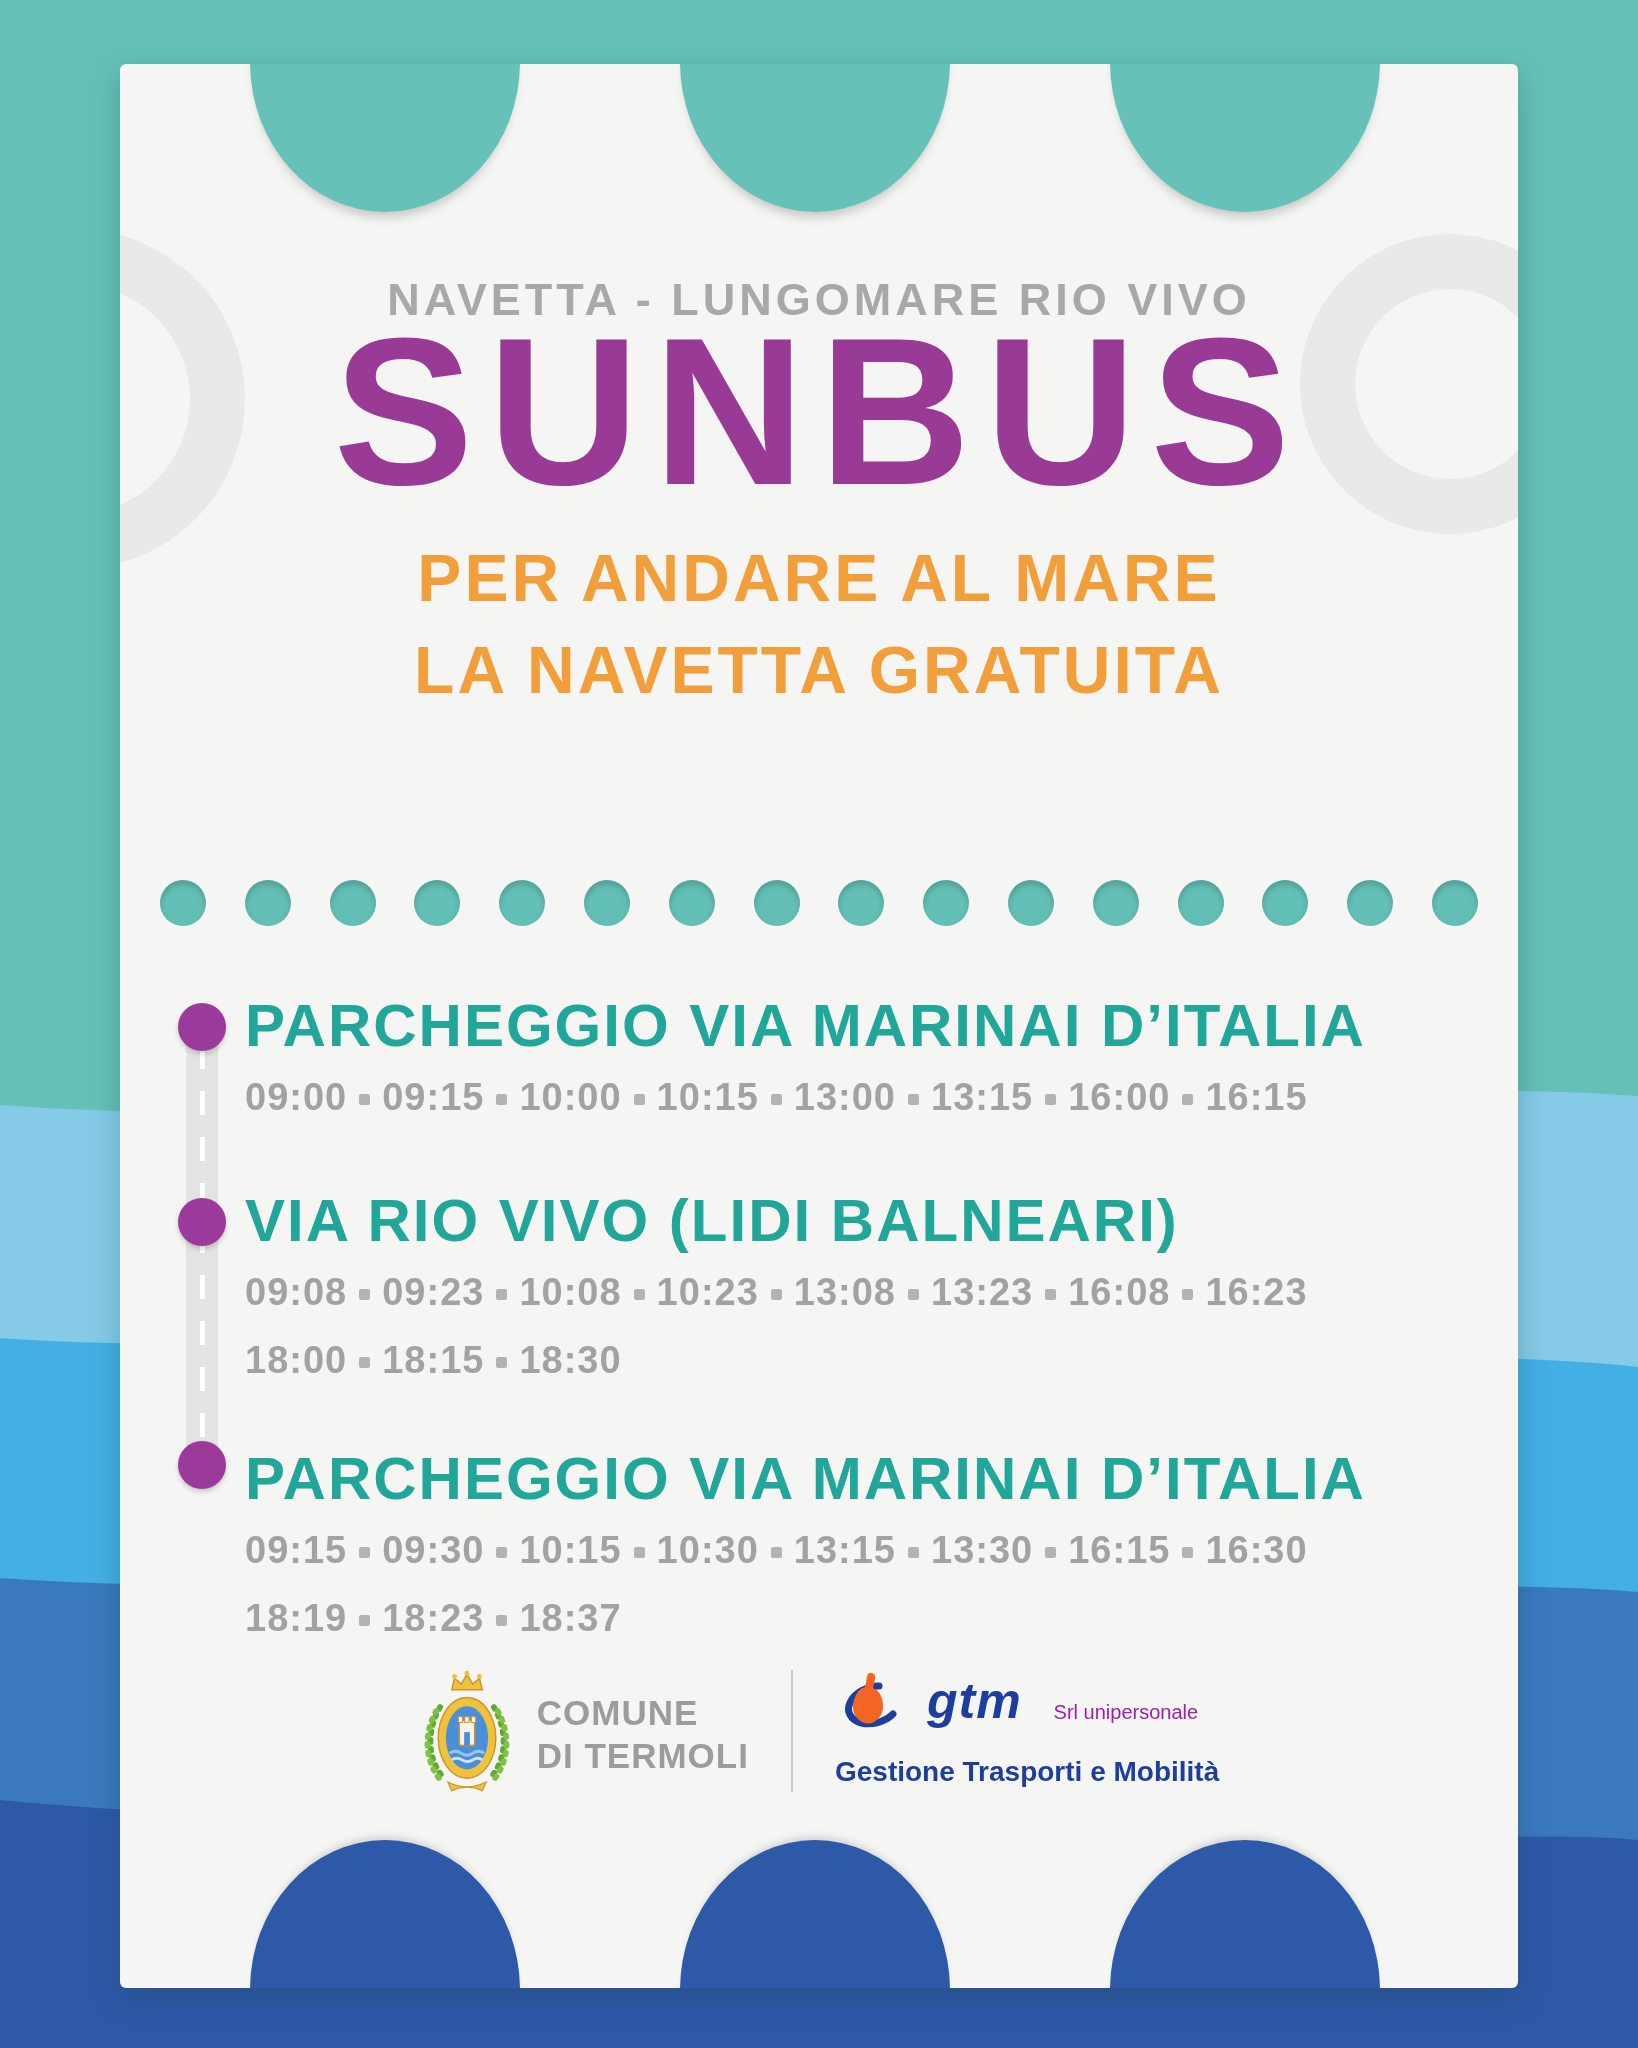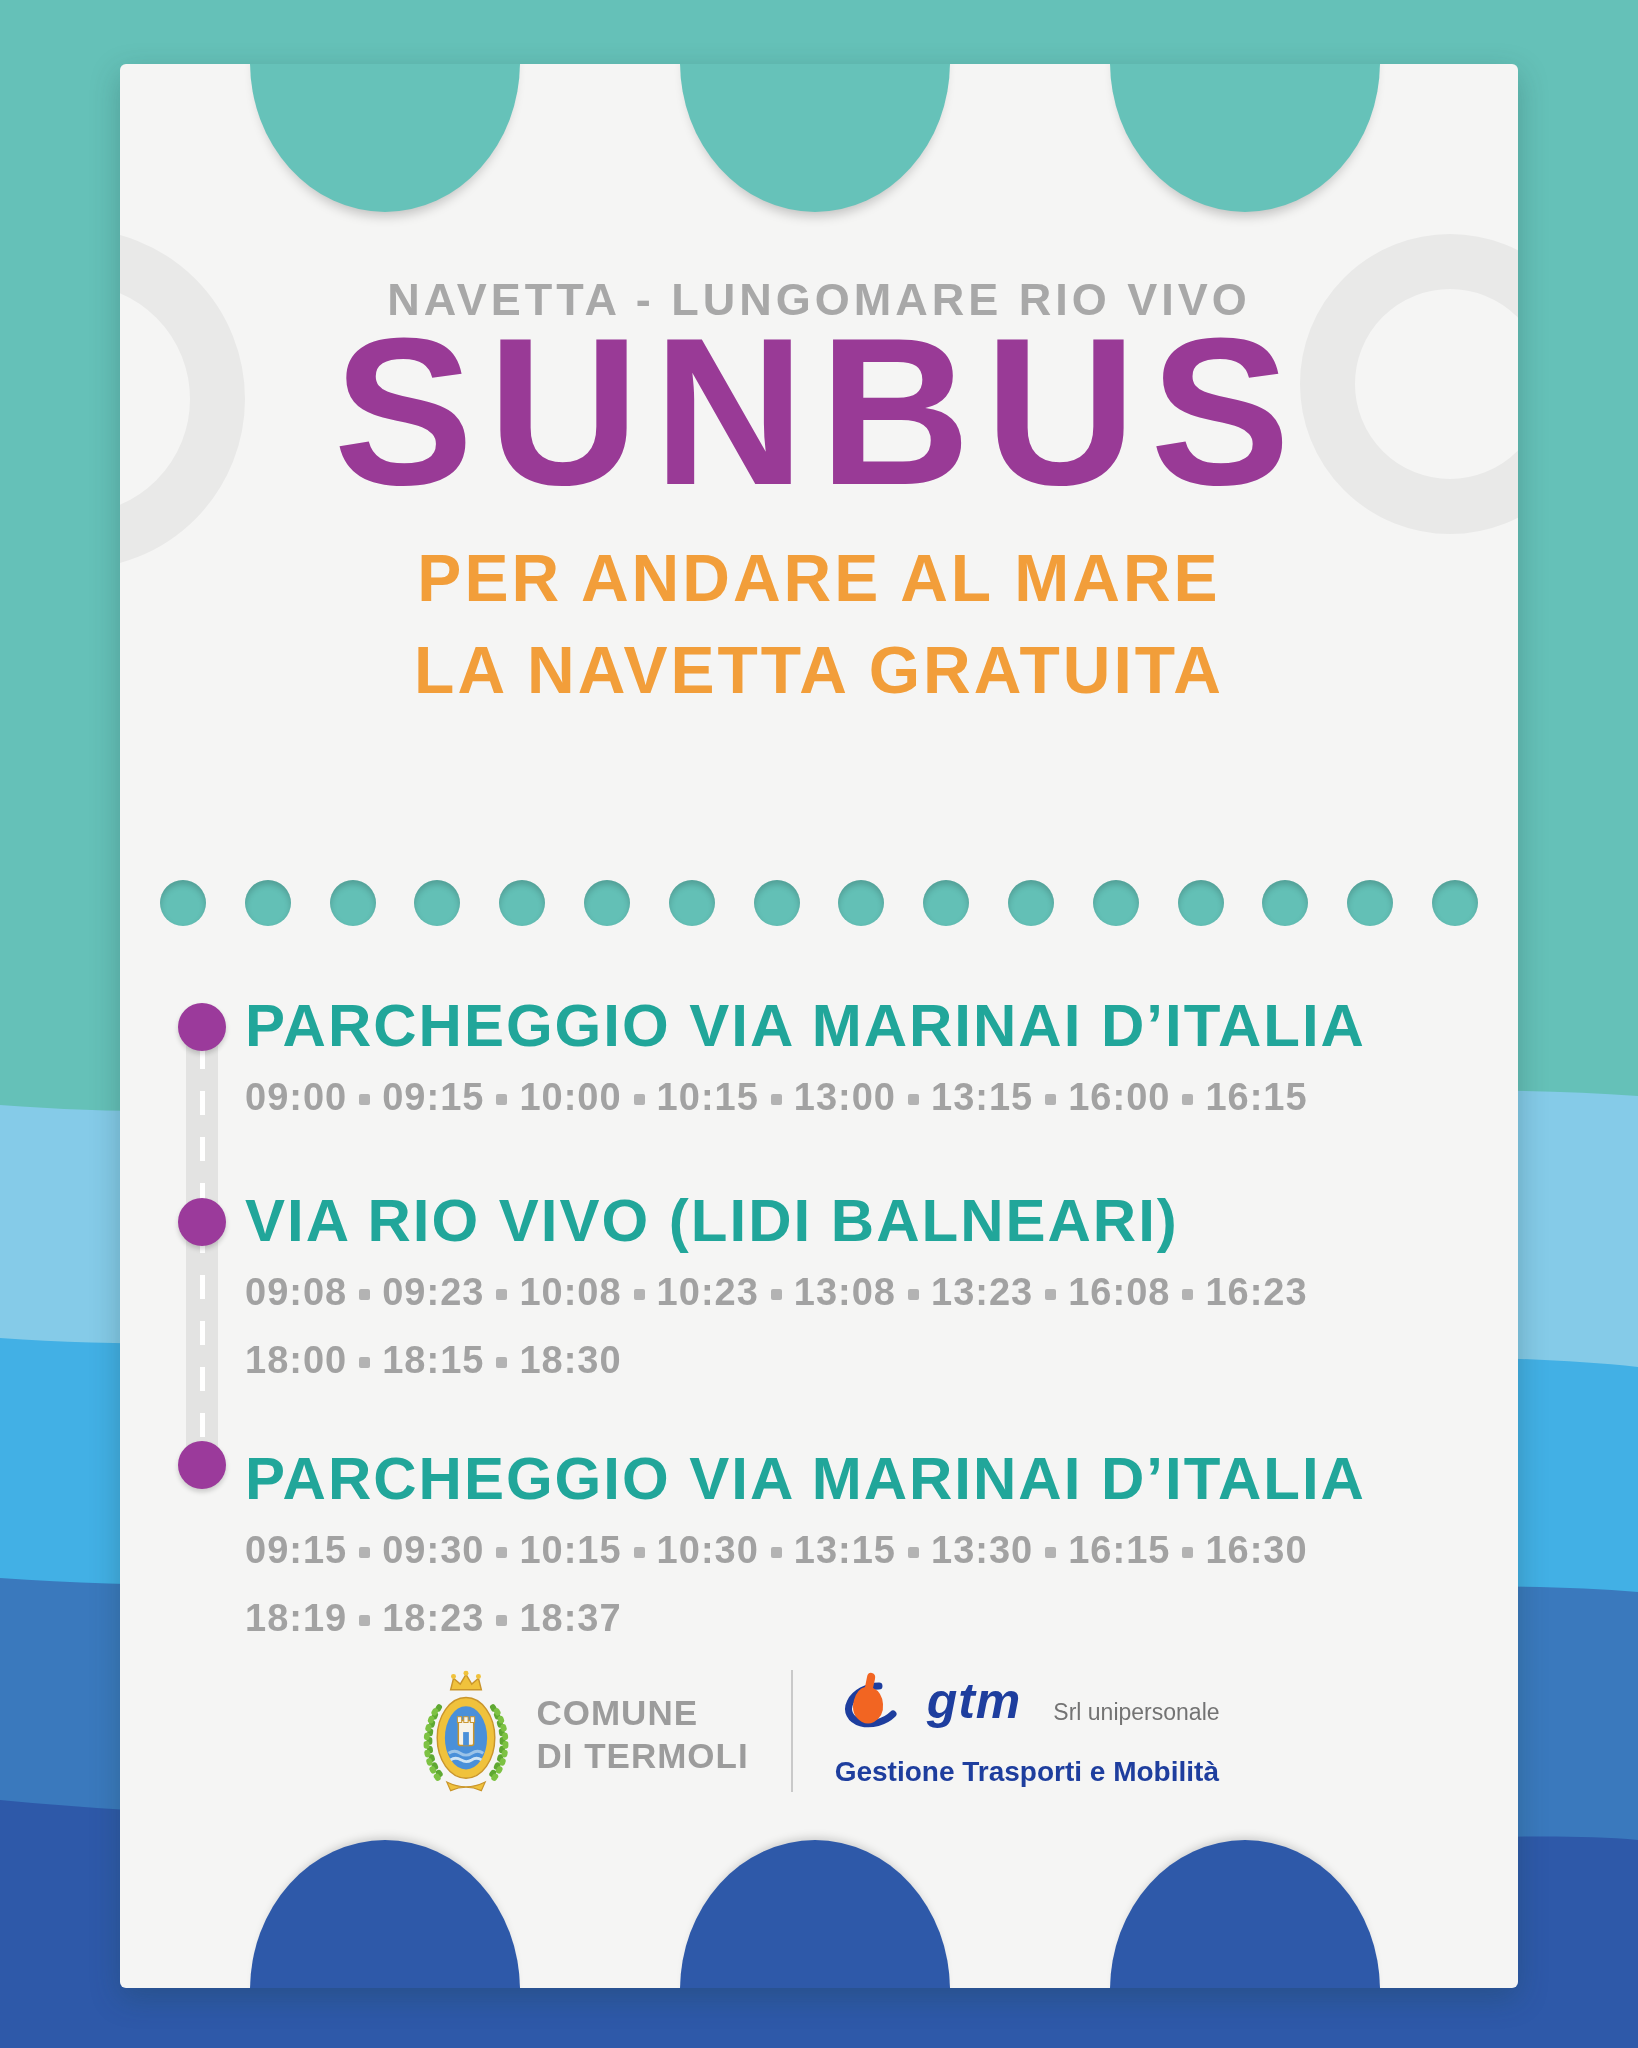--- a/index.html
+++ b/index.html
@@ -54,21 +54,21 @@
   .footer{position:absolute;top:1606px;left:0;right:0;display:flex;
           justify-content:center;}
   .comune{display:flex;align-items:center;}
   .comune-text{margin-left:22px;font-size:35px;line-height:43px;font-weight:700;
                letter-spacing:1px;color:#9c9c9c;}
   .vdivider{width:2px;height:122px;background:#c9c9c9;margin:0 42px;}
   .gtm{display:flex;flex-direction:column;align-items:flex-start;}
   .gtm-row{display:flex;align-items:center;gap:20px;}
   .gtm-name{font-size:50px;font-weight:700;font-style:italic;color:#1e3e9e;
             letter-spacing:1px;margin-left:6px;}
-  .gtm-suffix{font-size:23px;color:#737373;margin-left:12px;margin-top:23px;}
+  .gtm-suffix{font-size:20px;color:#a21caf;margin-left:12px;margin-top:23px;}
   .gtm-tagline{margin-top:24px;font-size:28px;font-weight:700;color:#1e3e9e;}
 </style>
 </head>
 <body>
 
 <div id="page">
 
   <svg id="bg" viewBox="0 0 1638 2048" preserveAspectRatio="none">
     <rect x="0" y="0" width="1638" height="2048" fill="#65c1b8"></rect>
     <path d="M0,1105 C300,1128 520,1078 819,1095 C1130,1112 1400,1078 1638,1096 L1638,2048 L0,2048 Z" fill="#85cbe8"></path>

